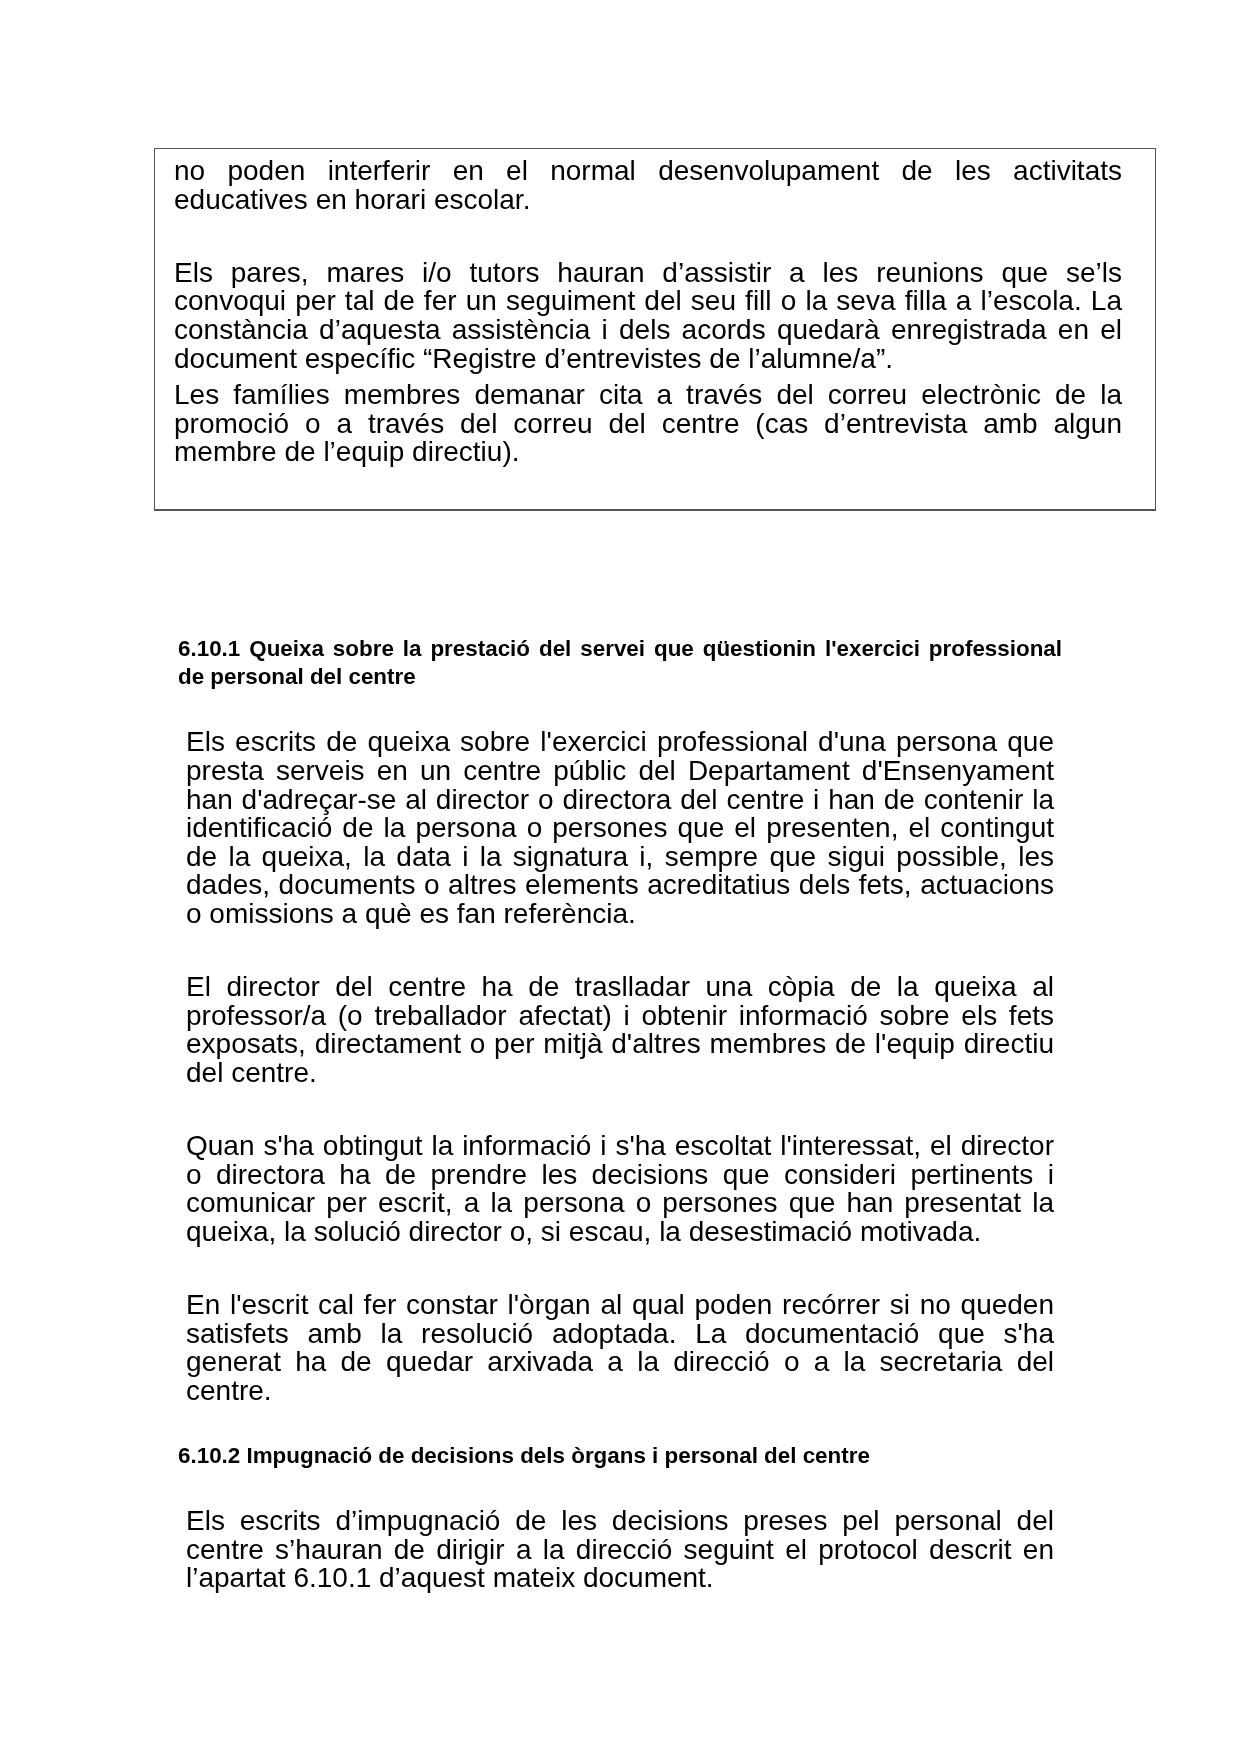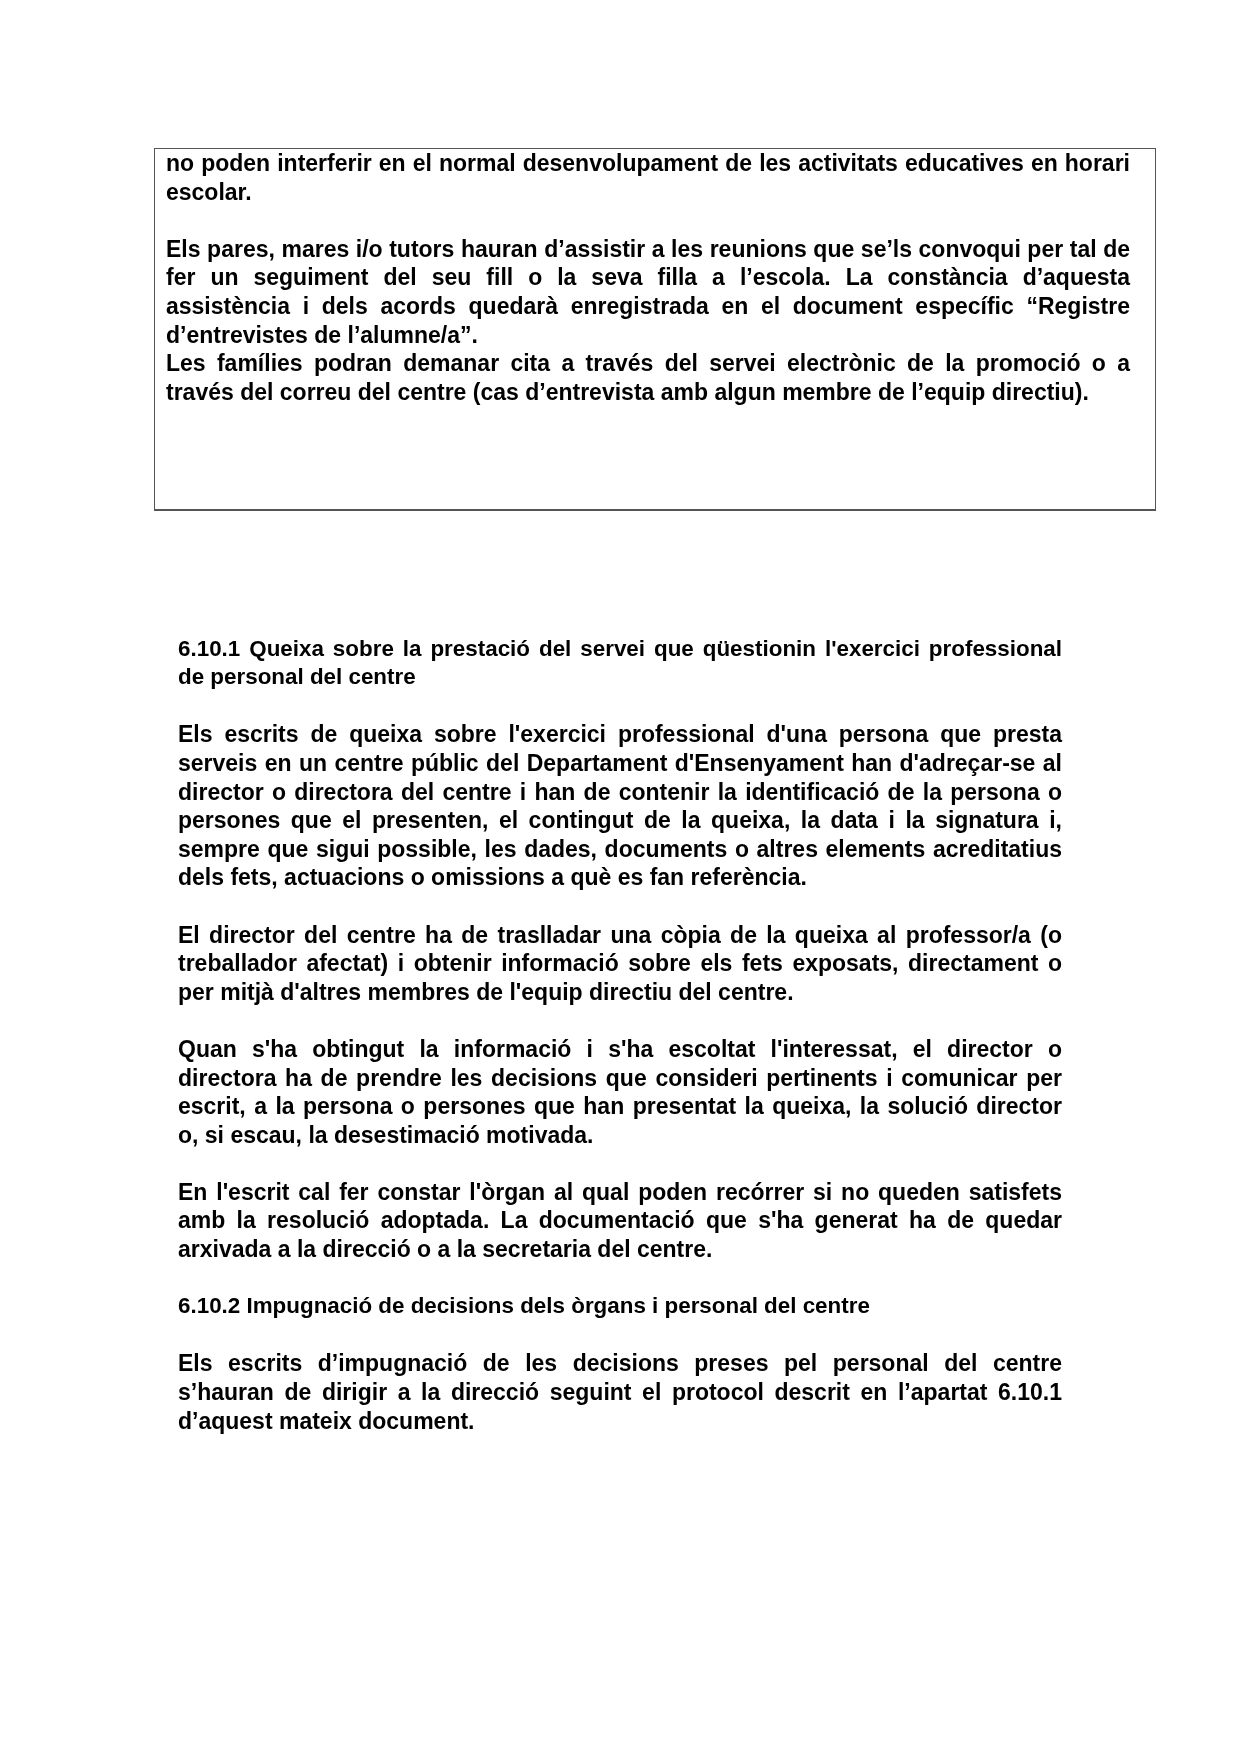--- a/index.html
+++ b/index.html
@@ -6,40 +6,40 @@
   body {
     width: 1241px; height: 1754px; position: relative; overflow: hidden;
     font-family: "Liberation Sans", sans-serif; color: #000000;
   }
   .box {
     position: absolute; left: 154px; top: 148px; width: 975px; height: 360px;
     border: 1.5px solid #555555; border-bottom-width: 2px;
     padding: 0 14px 0 11px; box-sizing: content-box;
   }
   .box p, .main p {
-    margin: 0; font-size: 23px; line-height: 28.6px; text-align: justify; font-weight: bold;
+    margin: 8px; font-size: 28px; line-height: 28.6px; text-align: justify;
   }
   .box .inner { position: absolute; left: 11px; top: 0px; width: 964px; }
   .gap { height: 28.6px; }
   .gap-lg { height: 42px; }
   .main { position: absolute; left: 178px; top: 606px; width: 884px; }
   .main h2 {
     margin: 0; font-size: 22.4px; line-height: 28.6px; font-weight: bold; text-align: justify;
   }
   .main h2.sub { text-align-last: left; }
 </style>
 </head>
 <body>
 
 <div class="box">
   <div class="inner">
     <p>no poden interferir en el normal desenvolupament de les activitats educatives en horari escolar.</p>
     <div class="gap"></div>
     <p>Els pares, mares i/o tutors hauran d’assistir a les reunions que se’ls convoqui per tal de fer un seguiment del seu fill o la seva filla a l’escola. La constància d’aquesta assistència i dels acords quedarà enregistrada en el document específic “Registre d’entrevistes de l’alumne/a”.</p>
-    <p>Les famílies podran demanar cita a través del servei electrònic de la promoció o a través del correu del centre (cas d’entrevista amb algun membre de l’equip directiu).</p>
+    <p>Les famílies membres demanar cita a través del correu electrònic de la promoció o a través del correu del centre (cas d’entrevista amb algun membre de l’equip directiu).</p>
   </div>
 </div>
 
 <div class="main">
   <div class="gap"></div>
   <h2>6.10.1 Queixa sobre la prestació del servei que qüestionin l'exercici professional de personal del centre</h2>
   <div class="gap"></div>
   <p>Els escrits de queixa sobre l'exercici professional d'una persona que presta serveis en un centre públic del Departament d'Ensenyament han d'adreçar-se al director o directora del centre i han de contenir la identificació de la persona o persones que el presenten, el contingut de la queixa, la data i la signatura i, sempre que sigui possible, les dades, documents o altres elements acreditatius dels fets, actuacions o omissions a què es fan referència.</p>
   <div class="gap"></div>
   <p>El director del centre ha de traslladar una còpia de la queixa al professor/a (o treballador afectat) i obtenir informació sobre els fets exposats, directament o per mitjà d'altres membres de l'equip directiu del centre.</p>

